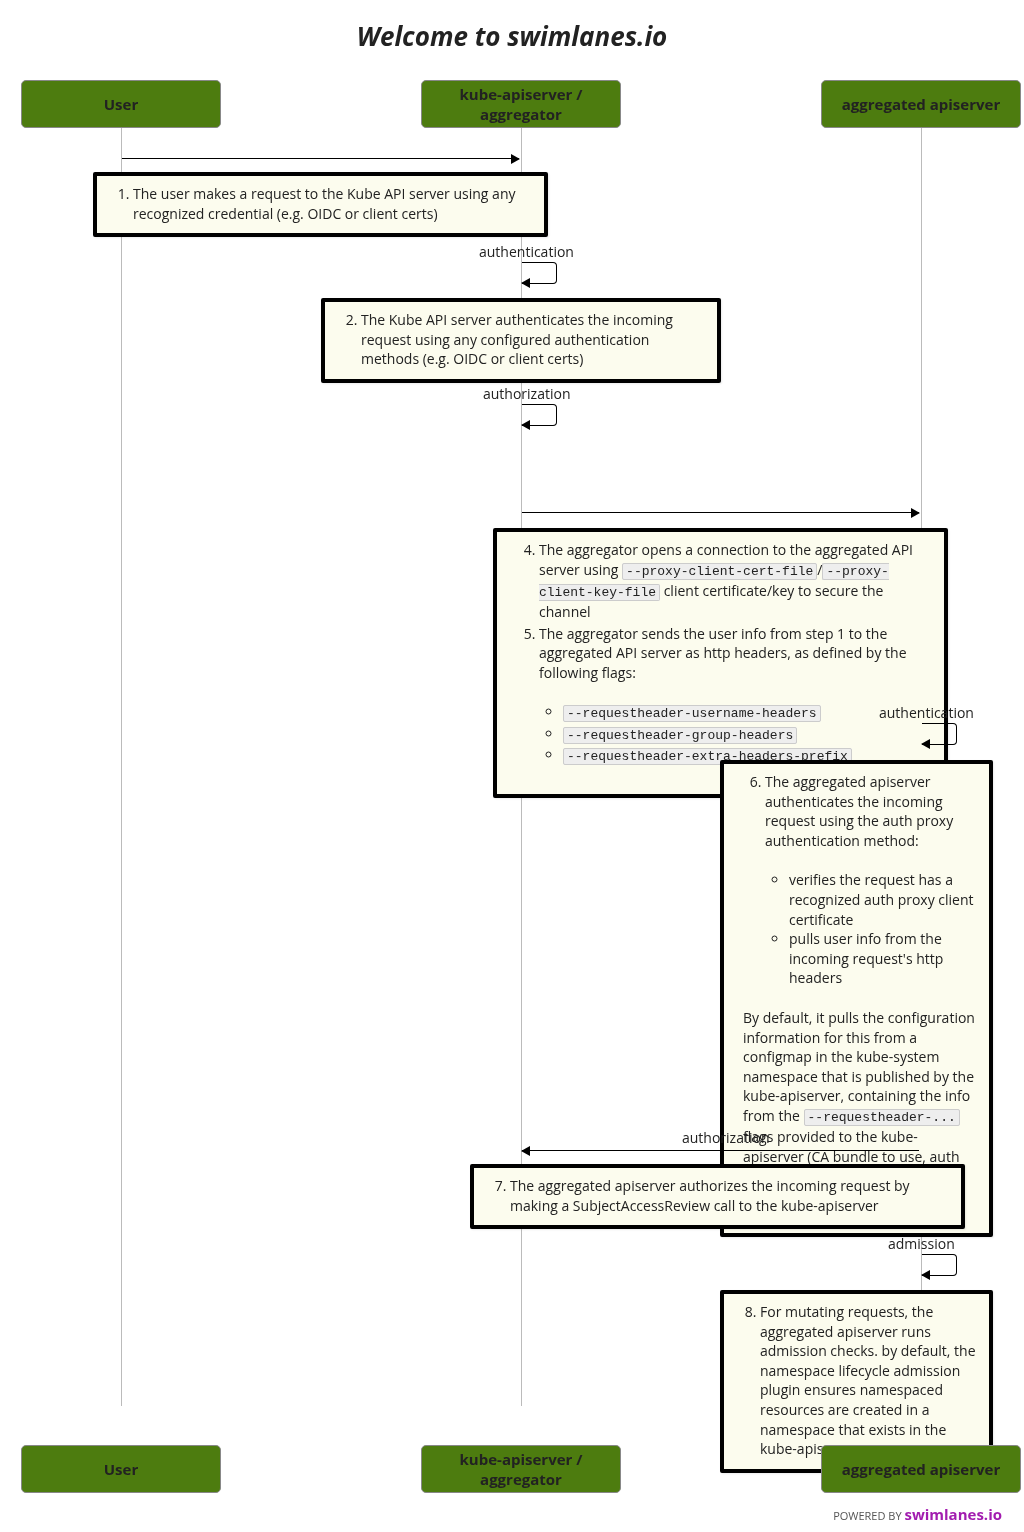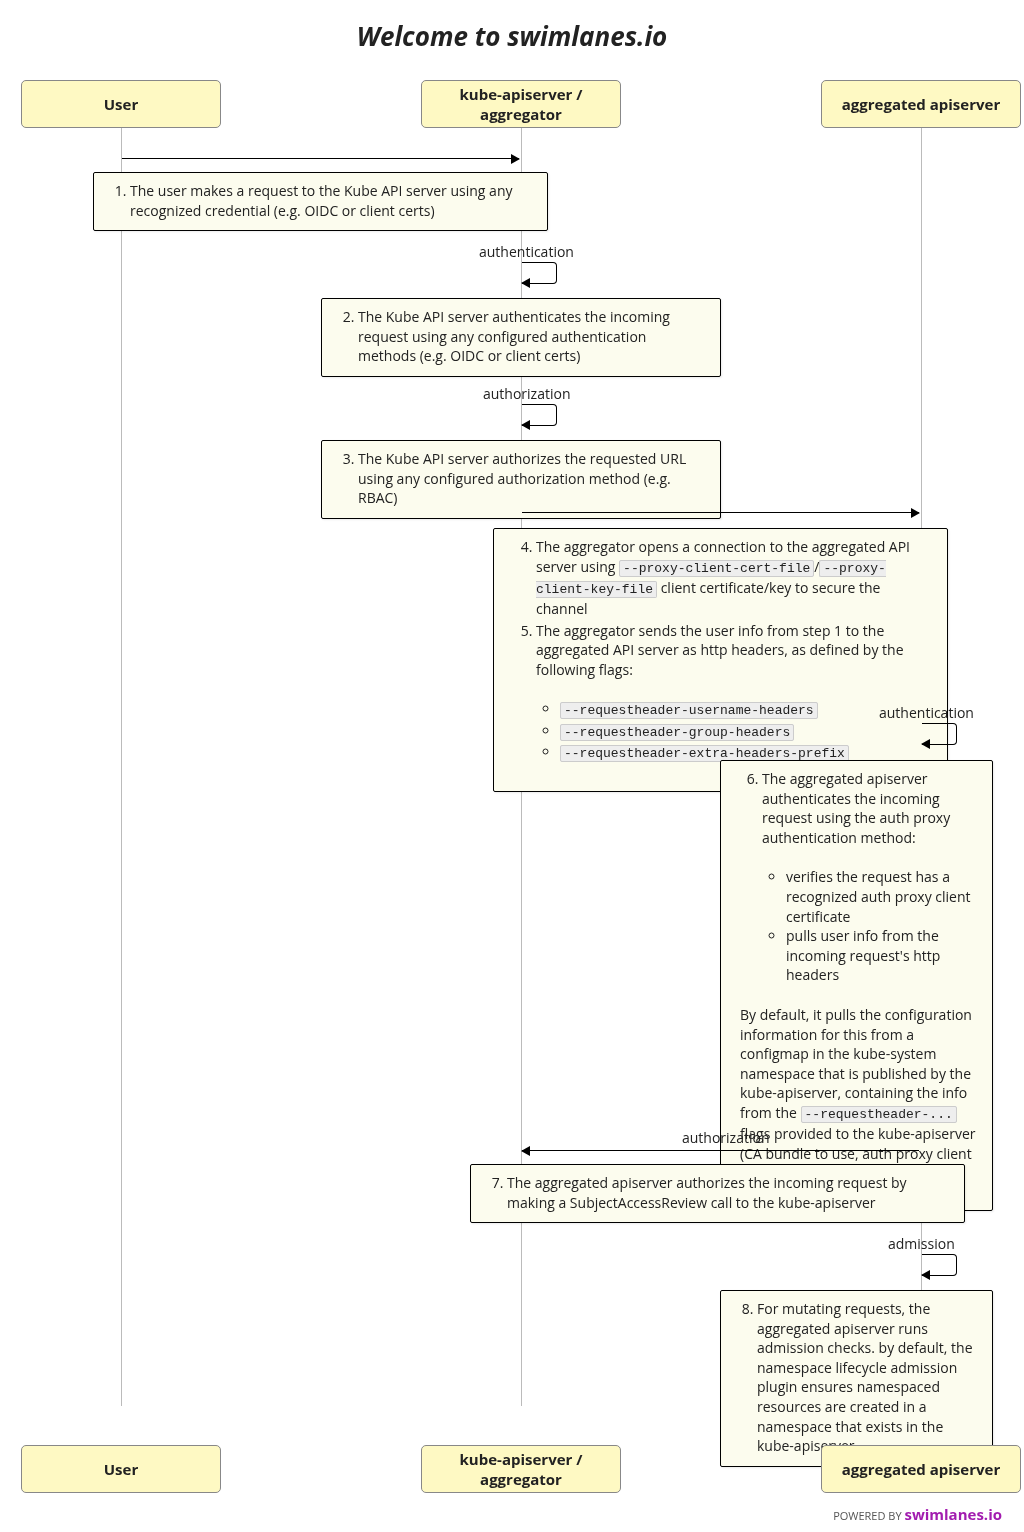--- a/index.html
+++ b/index.html
@@ -1,26 +1,26 @@
 <!DOCTYPE html>
 <html><head>
 <meta charset="utf-8">
 <style>
   html,body{margin:0;padding:0;background:#fff;font-family:"Open Sans","Helvetica Neue",Arial,sans-serif;font-size:14px;color:#222;}
   .canvas{position:relative;width:1024px;height:1532px;margin:0 auto;}
   .title{position:absolute;left:0;right:0;top:18px;text-align:center;font-weight:700;font-size:26px;font-style:italic;}
-  .actor{position:absolute;border:1.5px solid #888;border-radius:5px;background:#fef9c3;text-align:center;font-weight:700;font-size:15px;display:flex;align-items:center;justify-content:center;padding:4px 2px;box-sizing:border-box;}
+  .actor{position:absolute;border:1.5px solid #888;border-radius:5px;background:#4d7c0f;text-align:center;font-weight:700;font-size:15px;display:flex;align-items:center;justify-content:center;padding:4px 2px;box-sizing:border-box;}
   .lifeline{position:absolute;width:0;border-left:1px solid #bbb;}
   .arrow{position:absolute;height:0;border-top:1.2px solid #000;}
   .arrow .head-r{position:absolute;right:-1px;top:-5px;width:0;height:0;border-top:5px solid transparent;border-bottom:5px solid transparent;border-left:9px solid #000;}
   .arrow .head-l{position:absolute;left:-1px;top:-5px;width:0;height:0;border-top:5px solid transparent;border-bottom:5px solid transparent;border-right:9px solid #000;}
   .selfloop{position:absolute;border:1.2px solid #000;border-left:none;border-radius:0 4px 4px 0;}
   .selfloop .head-l{position:absolute;left:-1px;bottom:-5px;width:0;height:0;border-top:5px solid transparent;border-bottom:5px solid transparent;border-right:9px solid #000;}
   .selflabel{position:absolute;font-size:14px;}
-  .note{position:absolute;background:#fcfcee;border:1px solid #000000;border-radius:2px;padding:8px 12px 8px 14px;box-sizing:border-box;font-size:14px;line-height:1.4;box-shadow:1px 1px 2px rgba(0,0,0,0.08);}
+  .note{position:absolute;background:#fcfcee;border:4px solid #000000;border-radius:2px;padding:8px 12px 8px 14px;box-sizing:border-box;font-size:14px;line-height:1.4;box-shadow:1px 1px 2px rgba(0,0,0,0.08);}
   .note ol{margin:0;padding-left:22px;}
   .note ol>li{margin-bottom:2px;}
   .note ul{margin:20px 0;padding-left:24px;list-style:circle;}
   code{font-family:"Courier New",monospace;background:#eee;border:1px solid #ccc;border-radius:2px;padding:0 3px;font-size:13px;}
   .footer{position:absolute;right:22px;bottom:8px;font-size:11px;color:#555;}
   .footer b{font-weight:700;font-size:15px;color:#a21caf;}
 </style>
 </head>
 <body>
 
@@ -61,25 +61,20 @@
     <ol start="2">
         <li>The Kube API server authenticates the incoming request using any configured authentication methods (e.g. OIDC or client certs)</li>
       </ol>
   </div>
 
   <div class="selflabel" style="left:483px;top:384px;">authorization</div>
   <div class="selfloop" style="left:522px;top:404px;width:34px;height:20px;">
       <div class="head-l"></div>
     </div>
 
-  <div class="note" style="left:321px;top:440px;width:400px;">
-    <ol start="3">
-        <li>The Kube API server authorizes the requested URL using any configured authorization method (e.g. RBAC)</li>
-      </ol>
-  </div>
 
   <div class="arrow" style="left:522px;top:512px;width:397px;">
       <div class="head-r"></div>
     </div>
 
   <div class="note" style="left:493px;top:528px;width:455px;padding-left:20px;">
     <ol start="4">
       <li><span>The aggregator opens a connection to the aggregated API server using </span><code>--proxy-client-cert-file</code>/<code>--proxy-client-key-file</code><span> client certificate/key to secure the channel</span></li>
       <li><span>The aggregator sends the user info from step 1 to the aggregated API server as http headers, as defined by the following flags:</span>
         <ul>

